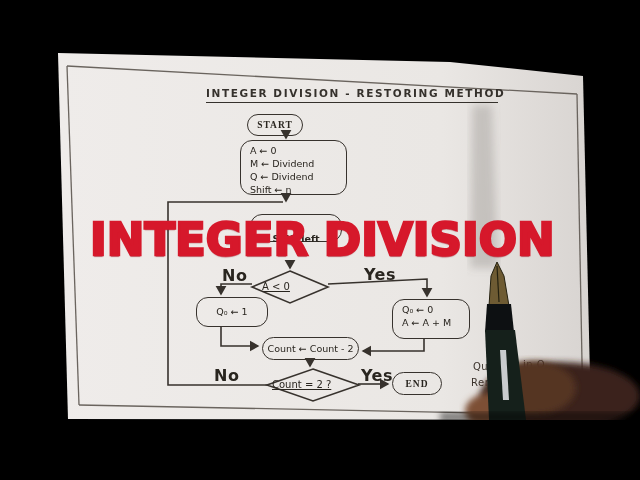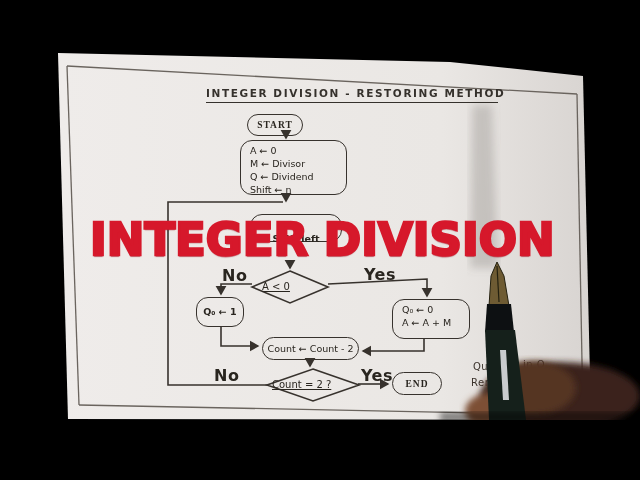--- a/index.html
+++ b/index.html
@@ -79,33 +79,33 @@
       <polygon points="313,369 359,385 313,401 267,385"></polygon>
     </g>
   </svg>
 
   <div class="sheet-title">INTEGER DIVISION - RESTORING METHOD</div>
 
   <div class="node oval" style="left:247px;top:114px;width:56px;height:22px;">START</div>
 
   <div class="node multiline" style="left:240px;top:140px;width:107px;height:55px;">
     <div>A ← 0</div>
-    <div>M ← Divisor</div>
+    <div>M ← Dividend</div>
     <div>Q ← Dividend</div>
     <div>Shift ← n</div>
   </div>
 
   <div class="node center" style="left:250px;top:214px;width:92px;height:28px;align-items:flex-start;padding-top:18px;font-weight:bold;">Shift left</div>
 
 
   <div class="dtext" style="left:262px;top:281px;width:56px;">A &lt; 0</div>
   <div class="blabel" style="left:222px;top:266px;">No</div>
   <div class="blabel" style="left:364px;top:265px;">Yes</div>
 
-  <div class="node center" style="left:196px;top:297px;width:48px;height:30px;font-weight:bold;">Q₀ ← 1</div>
+  <div class="node center" style="left:196px;top:297px;width:72px;height:30px;">Q₀ ← 1</div>
 
   <div class="node multiline" style="left:392px;top:299px;width:78px;height:40px;">
     <div>Q₀ ← 0</div>
     <div>A ← A + M</div>
   </div>
 
   <div class="node center" style="left:262px;top:337px;width:97px;height:23px;">Count ← Count - 2</div>
 
   <div class="dtext" style="left:272px;top:379px;width:82px;">Count = 2 ?</div>
   <div class="blabel" style="left:214px;top:366px;">No</div>

